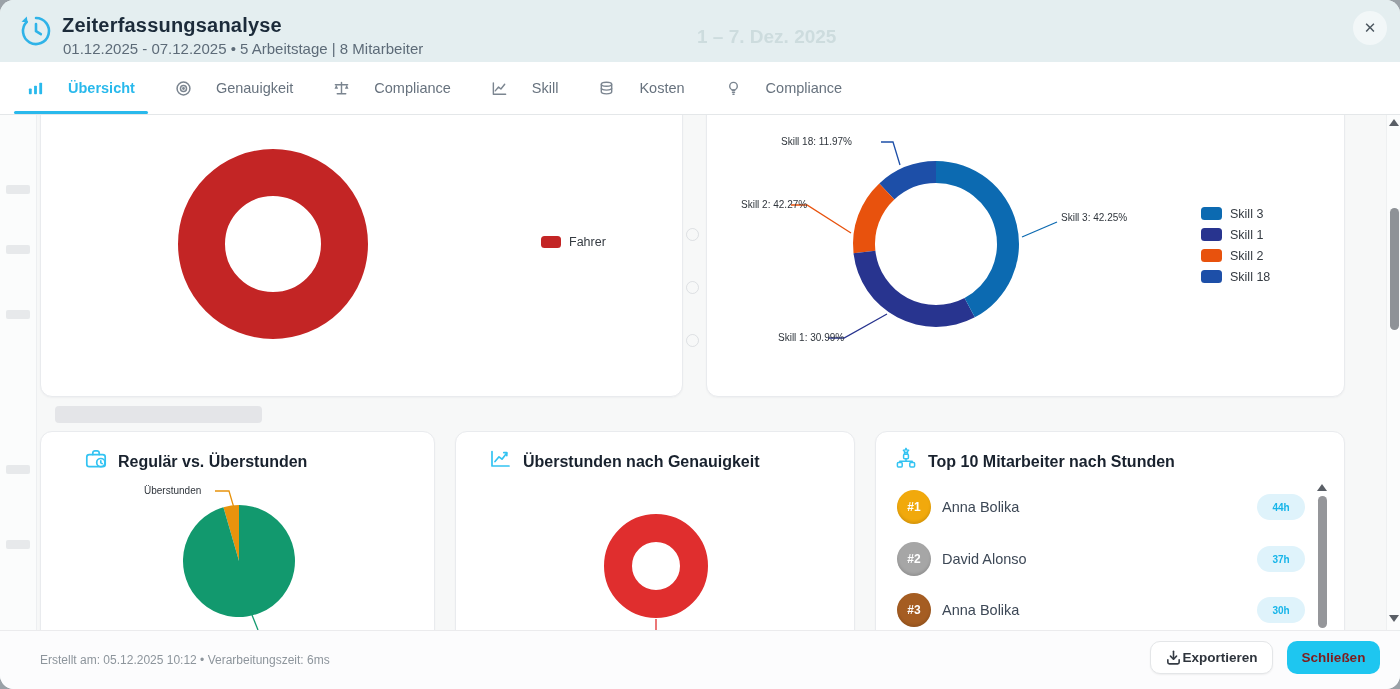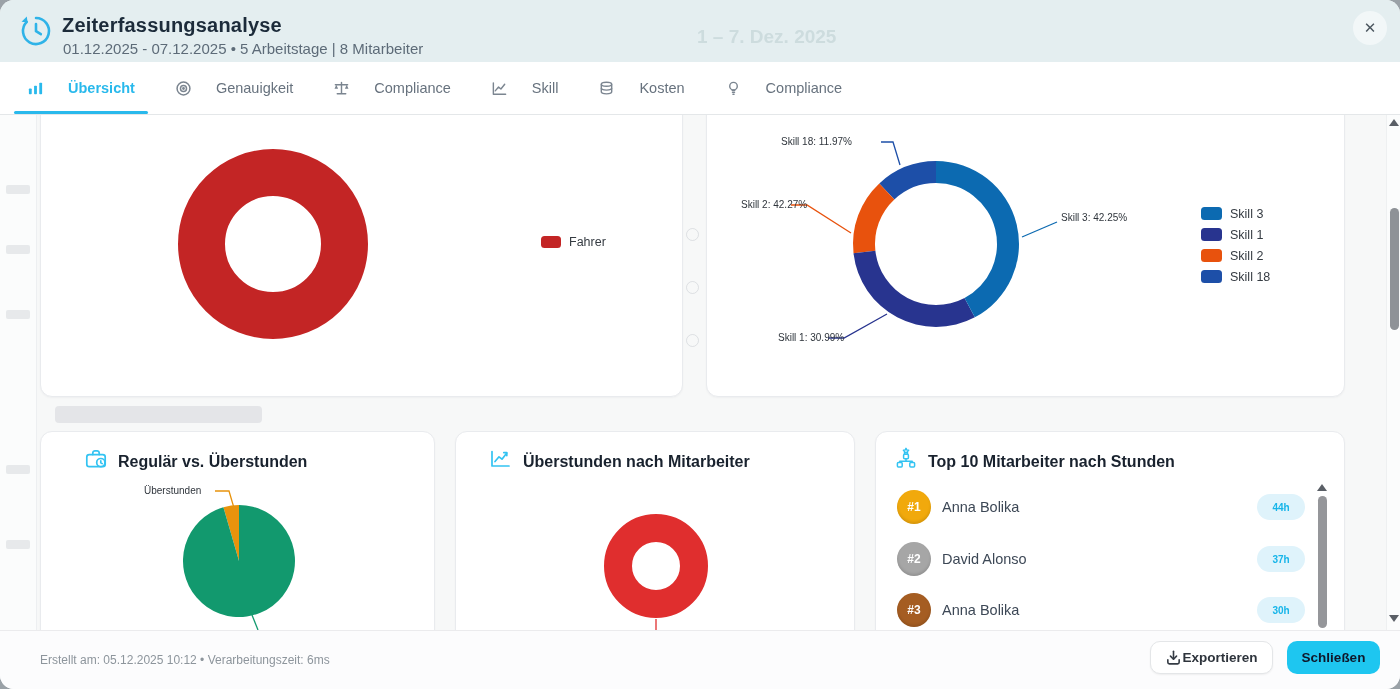--- a/index.html
+++ b/index.html
@@ -72,21 +72,21 @@
   .arrow-down{border-top:7px solid #5a5f66;}
 
   
   .ftr{position:absolute;left:0;right:0;top:630px;height:59px;background:#fcfcfd;border-top:1px solid #ebebed;}
   .ftr .meta{position:absolute;left:40px;top:22px;font-size:12px;color:#8d959c;}
   .btn{position:absolute;top:10px;height:33px;border-radius:10px;display:flex;align-items:center;
     justify-content:center;gap:0;font-size:13.5px;font-weight:bold;cursor:pointer;box-sizing:border-box;}
   .btn-export{left:1150px;width:123px;background:#fff;border:1px solid #e4e6e8;color:#2e343c;
     box-shadow:0 1px 2px rgba(0,0,0,.06);}
   .btn-export svg{width:17px;height:17px;color:#343b44;}
-  .btn-close{left:1287px;width:93px;background:#1ec6f0;color:#0f172a;}
+  .btn-close{left:1287px;width:93px;background:#1ec6f0;color:#7f1d1d;}
 
   svg{display:block;}
   .chart-svg{position:absolute;left:0;top:0;}
 </style>
 </head>
 <body>
 
 <div class="modal">
 
   <div class="hdr">
@@ -228,21 +228,21 @@
       <div class="anno" style="left:103px;top:53px;">Überstunden</div>
     </div>
 
     <div class="card" style="left:455px;top:316px;width:400px;height:335px;">
       <div class="card-title" style="left:33px;top:15px;">
         <svg class="cicon" viewBox="0 0 24 24" fill="none" stroke="currentColor" stroke-width="1.7" stroke-linecap="round" stroke-linejoin="round">
           <path d="M3 4.5v14.5h17"></path>
             <path d="M6 14.5 10 9.8l3 2.4 4.6-6"></path>
             <path d="M14.8 5.6h3v3"></path>
         </svg>
-        <span>Überstunden nach Mitarbeiter</span>
+        <span>Überstunden nach Genauigkeit</span>
       </div>
       <svg class="chart-svg" style="top:0;" width="400" height="260">
           <circle cx="200" cy="134" r="38" fill="none" stroke="#e02e2e" stroke-width="28"></circle>
         <line x1="200" y1="187" x2="200" y2="199" stroke-width="1.3" stroke="#e02e2e"></line>
       </svg>
     </div>
 
     <div class="card" style="left:875px;top:316px;width:470px;height:335px;">
       <div class="card-title" style="left:18px;top:15px;">
         <svg class="cicon" viewBox="0 0 24 24" fill="none" stroke="currentColor" stroke-width="1.5" stroke-linejoin="round">

